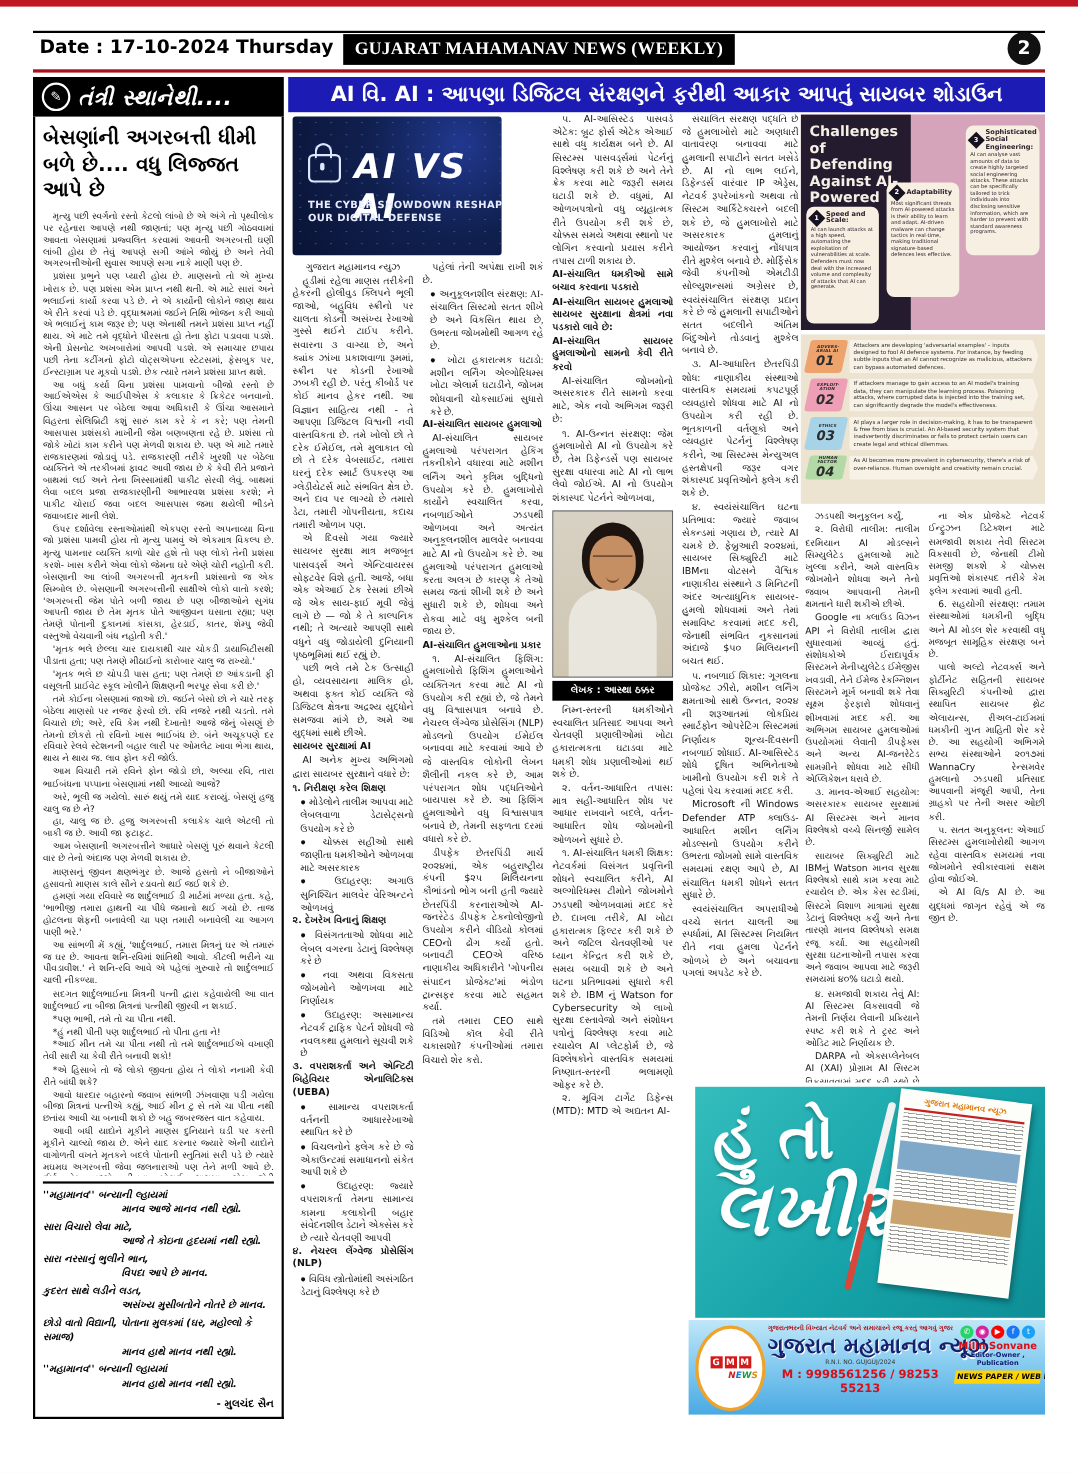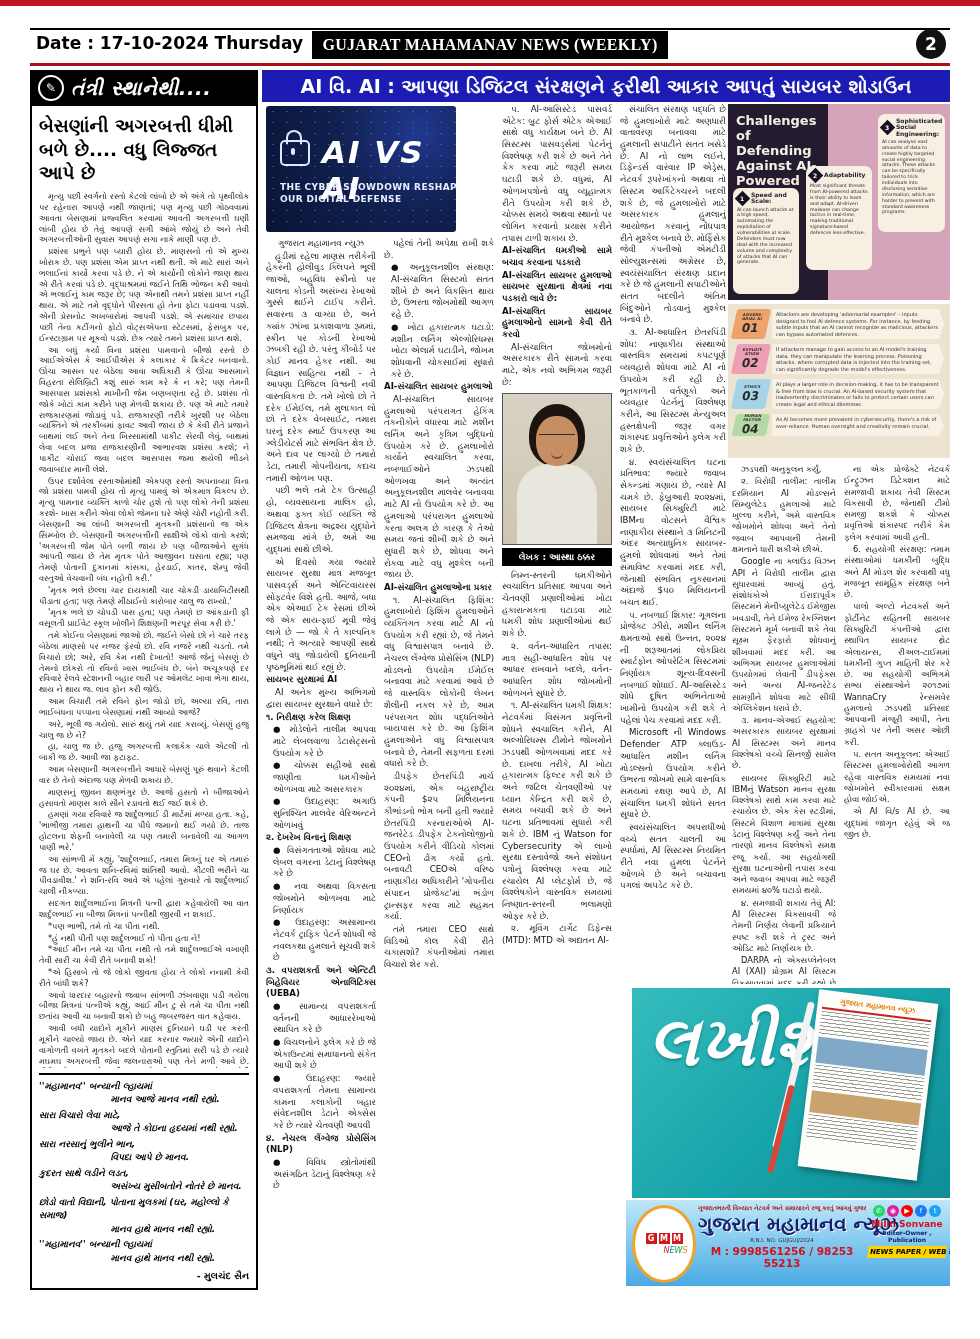--- a/index.html
+++ b/index.html
@@ -39,21 +39,21 @@
   .g-lock::before{content:"";position:absolute;left:4px;top:-12px;width:12px;height:12px;border:2.5px solid #dfe6ff;
            border-bottom:none;border-radius:8px 8px 0 0;}
   .g-lock::after{content:"";position:absolute;left:9px;top:6px;width:4px;height:7px;background:#dfe6ff;border-radius:2px;}
   .g-title{position:absolute;left:56px;top:28px;font-size:31px;font-weight:800;letter-spacing:2px;font-style:italic;}
   .g-sub{position:absolute;left:14px;top:76px;width:210px;font-size:9px;font-weight:700;letter-spacing:.4px;line-height:1.3;color:#e8ecff;}
   .art-col{position:absolute;font-size:8.6px;line-height:1.36;text-align:justify;color:#101010;overflow:hidden;}
   .ln{margin:0 0 1px;}
   .ln-h{font-weight:700;text-indent:0;}
   .ln-p,.ln-q{text-indent:9px;}
   .ln-q{font-style:normal;}
-  .ln-b{padding-left:7px;text-indent:0;}
+  .ln-b{padding-left:7px;text-indent:0;font-family:Liberation Serif, serif;}
   .ln-c{text-align:center;text-indent:0;}
   .ln-v1{font-weight:700;font-style:italic;margin:0;}
   .ln-v2{font-weight:700;font-style:italic;margin:0 0 2px;padding-left:34%;}
   
   .photo{width:108px;margin:4px 0 3px;border:1px solid #555;background:linear-gradient(#d8d2c4,#cfc6b2);height:150px;position:relative;overflow:hidden;}
   .photo .hair{position:absolute;left:26px;top:10px;width:56px;height:62px;background:#1d1410;border-radius:50% 50% 44% 44%;}
   .photo .face{position:absolute;left:33px;top:22px;width:42px;height:50px;background:#c68f63;border-radius:46%;}
   .photo .glasses{position:absolute;left:36px;top:40px;width:36px;height:8px;border-top:1.5px solid #3a2a1a;}
   .photo .smile{position:absolute;left:48px;top:58px;width:12px;height:5px;border-bottom:2px solid #7c4a2a;border-radius:0 0 8px 8px;}
   .photo .body{position:absolute;left:14px;top:70px;width:80px;height:80px;background:#e9e6de;border-radius:40% 40% 0 0;}
@@ -95,21 +95,21 @@
   .paper-rule{height:2px;background:#c42222;margin:2px 0;}
   .pcolg{height:24px;background:repeating-linear-gradient(#9a9a9a 0 1px,transparent 1px 3.6px);margin:2px 0;}
   .pimg1{height:26px;background:#7fa8c9;margin:2px 0;}
   .pimg2{height:22px;background:#c9a26d;margin:2px 0;}
   .banner{position:absolute;left:626px;top:1200px;width:324px;height:86px;overflow:hidden;
           background:linear-gradient(#bfe7f8 0%,#7cc6ee 55%,#4aa9e2 100%);}
   .gmm{position:absolute;left:6px;top:5px;width:58px;height:72px;background:#fff;border-radius:50%;
        border:3px solid #f0a32a;display:flex;flex-direction:column;align-items:center;justify-content:center;gap:2px;}
   .gmm-row{display:flex;gap:2px;}
   .gmm-sq{width:11px;height:11px;background:#d31a1a;color:#fff;font-size:8px;font-weight:800;display:flex;align-items:center;justify-content:center;}
-  .gmm-news{font-size:8px;font-weight:400;padding-left:23px;}
+  .gmm-news{font-size:8px;font-weight:700;padding-left:23px;}
   .gmm-news i:nth-child(1){color:#d31a1a;}.gmm-news i:nth-child(2){color:#1a7ad3;}
   .gmm-news i:nth-child(3){color:#18a23a;}.gmm-news i:nth-child(4){color:#e08a12;}
   .bn-center{position:absolute;left:72px;top:4px;width:168px;text-align:center;}
   .bn-tag{font-size:6px;color:#b01016;font-weight:700;white-space:nowrap;overflow:hidden;}
   .bn-brand{font-size:20px;font-weight:800;color:#15216e;white-space:nowrap;text-shadow:1px 1px 0 #fff;}
   .bn-rni{font-size:5.5px;color:#333;margin-top:1px;}
   .bn-phone{font-size:10.5px;font-weight:800;color:#d70f18;margin-top:2px;}
   .bn-right{position:absolute;left:242px;top:5px;width:78px;text-align:center;}
   .socials{display:flex;justify-content:center;gap:2px;margin-bottom:2px;}
   .soc{width:12px;height:12px;border-radius:50%;color:#fff;font-size:7px;display:flex;align-items:center;justify-content:center;}
@@ -183,22 +183,22 @@
   <div class="graphic">
     <div class="dots"></div>
     <div class="g-lock"></div>
     <div class="g-title">AI VS AI</div>
     <div class="g-sub">THE CYBER SHOWDOWN RESHAPING OUR DIGITAL DEFENSE</div>
   </div>
 
   <div class="art-col" style="left:266px;top:238px;width:110px;height:1064px;">
       <p class="ln ln-c">ગુજરાત મહામાનવ ન્યુઝ</p>
       <p class="ln ln-p">હૂડીમાં રહેલા માણસ તરીકેની હેકરની હોલીવુડ ક્લિપને ભૂલી જાઓ, બહુવિધ સ્ક્રીનો પર ચાલતા કોડની અસંખ્ય રેખાઓ ગુસ્સે થઈને ટાઈપ કરીને. સવારના ૩ વાગ્યા છે, અને ક્યાંક ઝાંખા પ્રકાશવાળા રૂમમાં, સ્ક્રીન પર કોડની રેખાઓ ઝબકી રહી છે. પરંતુ કીબોર્ડ પર કોઈ માનવ હેકર નથી. આ વિજ્ઞાન સાહિત્ય નથી - તે આપણા ડિજિટલ વિશ્વની નવી વાસ્તવિકતા છે. તમે ખોલો છો તે દરેક ઈમેઈલ, તમે મુલાકાત લો છો તે દરેક વેબસાઈટ, તમારા ઘરનું દરેક સ્માર્ટ ઉપકરણ આ ગ્લેડીયેટર્સ માટે સંભવિત ક્ષેત્ર છે. અને દાવ પર લાગ્યો છે તમારો ડેટા, તમારી ગોપનીયતા, કદાચ તમારી ઓળખ પણ.</p>
+      <p class="ln ln-p">એ દિવસો ગયા જ્યારે સાયબર સુરક્ષા માત્ર મજબૂત પાસવર્ડ્સ અને એન્ટિવાયરસ સોફ્ટવેર વિશે હતી. આજે, બધા એક એઆઈ ટેક રેસમાં છીએ જે એક સાય-ફાઈ મૂવી જેવું લાગે છે — જો કે તે કાલ્પનિક નથી; તે અત્યારે આપણી સાથે વધુને વધુ જોડાયેલી દુનિયાની પૃષ્ઠભૂમિમાં થઈ રહ્યું છે.</p>
       <p class="ln ln-p">પછી ભલે તમે ટેક ઉત્સાહી હો, વ્યવસાયના માલિક હો, અથવા ફક્ત કોઈ વ્યક્તિ જે ડિજિટલ ક્ષેત્રના અદ્રશ્ય યુદ્ધોને સમજવા માંગે છે, અમે આ યુદ્ધમાં સાથે છીએ.</p>
-      <p class="ln ln-p">એ દિવસો ગયા જ્યારે સાયબર સુરક્ષા માત્ર મજબૂત પાસવર્ડ્સ અને એન્ટિવાયરસ સોફ્ટવેર વિશે હતી. આજે, બધા એક એઆઈ ટેક રેસમાં છીએ જે એક સાય-ફાઈ મૂવી જેવું લાગે છે — જો કે તે કાલ્પનિક નથી; તે અત્યારે આપણી સાથે વધુને વધુ જોડાયેલી દુનિયાની પૃષ્ઠભૂમિમાં થઈ રહ્યું છે.</p>
       <p class="ln ln-h">સાયબર સુરક્ષામાં AI</p>
       <p class="ln ln-p">AI અનેક મુખ્ય અભિગમો દ્વારા સાયબર સુરક્ષાને વધારે છે:</p>
       <p class="ln ln-h">૧. નિરીક્ષણ કરેલ શિક્ષણ</p>
       <p class="ln ln-b">● મોડેલોને તાલીમ આપવા માટે લેબલવાળા ડેટાસેટ્સનો ઉપયોગ કરે છે</p>
       <p class="ln ln-b">● ચોક્કસ સહીઓ સાથે જાણીતા ધમકીઓને ઓળખવા માટે અસરકારક</p>
       <p class="ln ln-b">● ઉદાહરણ: અગાઉ સુનિશ્ચિત માલવેર વેરિઅન્ટને ઓળખવું</p>
       <p class="ln ln-h">૨. દેખરેખ વિનાનું શિક્ષણ</p>
       <p class="ln ln-b">● વિસંગતતાઓ શોધવા માટે લેબલ વગરના ડેટાનું વિશ્લેષણ કરે છે</p>
       <p class="ln ln-b">● નવા અથવા વિકસતા જોખમોને ઓળખવા માટે નિર્ણાયક</p>
       <p class="ln ln-b">● ઉદાહરણ: અસામાન્ય નેટવર્ક ટ્રાફિક પેટર્ન શોધવી જે નવલકથા હુમલાને સૂચવી શકે છે</p>
@@ -221,20 +221,21 @@
       <p class="ln ln-p">તમે તમારા CEO સાથે વિડિઓ કૉલ કેવી રીતે ચકાસશો? કંપનીઓમાં તમારા વિચારો શેર કરો.</p>
     </div>
 
   <div class="art-col" style="left:502px;top:104px;width:110px;height:1200px;">
     <div>
         <p class="ln ln-p">૫. AI-આસિસ્ટેડ પાસવર્ડ એટેક: બ્રુટ ફોર્સ એટેક એઆઈ સાથે વધુ કાર્યક્ષમ બને છે. AI સિસ્ટમ્સ પાસવર્ડ્સમાં પેટર્નનું વિશ્લેષણ કરી શકે છે અને તેને ક્રેક કરવા માટે જરૂરી સમય ઘટાડી શકે છે. વધુમાં, AI ઓળખપત્રોનો વધુ વ્યૂહાત્મક રીતે ઉપયોગ કરી શકે છે, ચોક્કસ સમયે અથવા સ્થાનો પર લોગિન કરવાનો પ્રયાસ કરીને તપાસ ટાળી શકાય છે.</p>
         <p class="ln ln-h">AI-સંચાલિત ધમકીઓ સામે બચાવ કરવાના પડકારો</p>
         <p class="ln ln-h">AI-સંચાલિત સાયબર હુમલાઓ સાયબર સુરક્ષાના ક્ષેત્રમાં નવા પડકારો લાવે છે:</p>
         <p class="ln ln-h">AI-સંચાલિત સાયબર હુમલાઓનો સામનો કેવી રીતે કરવો</p>
         <p class="ln ln-p">AI-સંચાલિત જોખમોનો અસરકારક રીતે સામનો કરવા માટે, એક નવો અભિગમ જરૂરી છે:</p>
+        <p class="ln ln-p">૧. AI-ઉન્નત સંરક્ષણ: જેમ હુમલાખોરો AI નો ઉપયોગ કરે છે, તેમ ડિફેન્ડર્સે પણ સાયબર સુરક્ષા વધારવા માટે AI નો લાભ લેવો જોઈએ. AI નો ઉપયોગ શંકાસ્પદ પેટર્નને ઓળખવા,</p>
       </div>
     <div class="photo">
       <div class="hair"></div>
       <div class="neck"></div>
       <div class="body"></div>
       <div class="face"></div>
       <div class="glasses"></div>
       <div class="smile"></div>
     </div>
     <div class="photo-cap">લેખક : આસ્થા ઠક્કર</div>
@@ -330,20 +331,21 @@
   <div class="art-col" style="left:844px;top:464px;width:106px;height:520px;font-size:8.3px;">
       <p class="ln ln-p">ના એક પ્રોજેક્ટે નેટવર્ક ઈન્ટ્રુઝન ડિટેક્શન માટે સમજાવી શકાય તેવી સિસ્ટમ વિકસાવી છે, જેનાથી ટીમો સમજી શકશે કે ચોક્કસ પ્રવૃત્તિઓ શંકાસ્પદ તરીકે કેમ ફ્લેગ કરવામાં આવી હતી.</p>
       <p class="ln ln-p">6. સહયોગી સંરક્ષણ: તમામ સંસ્થાઓમાં ધમકીની બુદ્ધિ અને AI મોડલ શેર કરવાથી વધુ મજબૂત સામૂહિક સંરક્ષણ બને છે.</p>
       <p class="ln ln-p">પાલો અલ્ટો નેટવર્ક્સ અને ફોર્ટીનેટ સહિતની સાયબર સિક્યુરિટી કંપનીઓ દ્વારા સ્થાપિત સાયબર થ્રેટ એલાયન્સ, રીઅલ-ટાઈમમાં ધમકીની ગુપ્ત માહિતી શેર કરે છે. આ સહયોગી અભિગમે સભ્ય સંસ્થાઓને ૨૦૧૭માં WannaCry રેન્સમવેર હુમલાનો ઝડપથી પ્રતિસાદ આપવાની મંજૂરી આપી, તેના ગ્રાહકો પર તેની અસર ઓછી કરી.</p>
       <p class="ln ln-p">૫. સતત અનુકૂલન: એઆઈ સિસ્ટમ્સ હુમલાખોરોથી આગળ રહેવા વાસ્તવિક સમયમાં નવા જોખમોને સ્વીકારવામાં સક્ષમ હોવા જોઈએ.</p>
       <p class="ln ln-p">એ AI વિ/s AI છે. આ યુદ્ધમાં જાગૃત રહેવું એ જ જીત છે.</p>
     </div>
 
   <div class="ad">
     <div class="ad-txt">
+      <div class="ad-l1">હું તો</div>
       <div class="ad-l2">લખીશ</div>
     </div>
     <div class="ad-slash s1"></div>
     <div class="ad-slash s2"></div>
     <div class="paper">
       <div class="paper-mast">ગુજરાત મહામાનવ ન્યૂઝ</div>
       <div class="paper-rule"></div>
       <div class="pcolg"></div>
       <div class="pimg1"></div>
       <div class="pcolg"></div>

